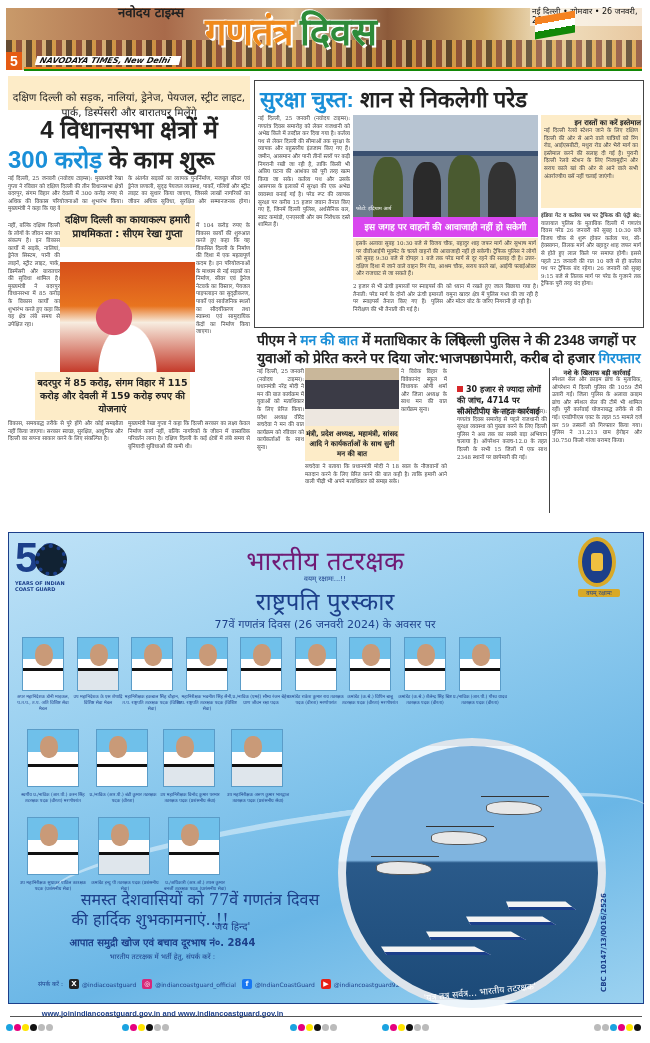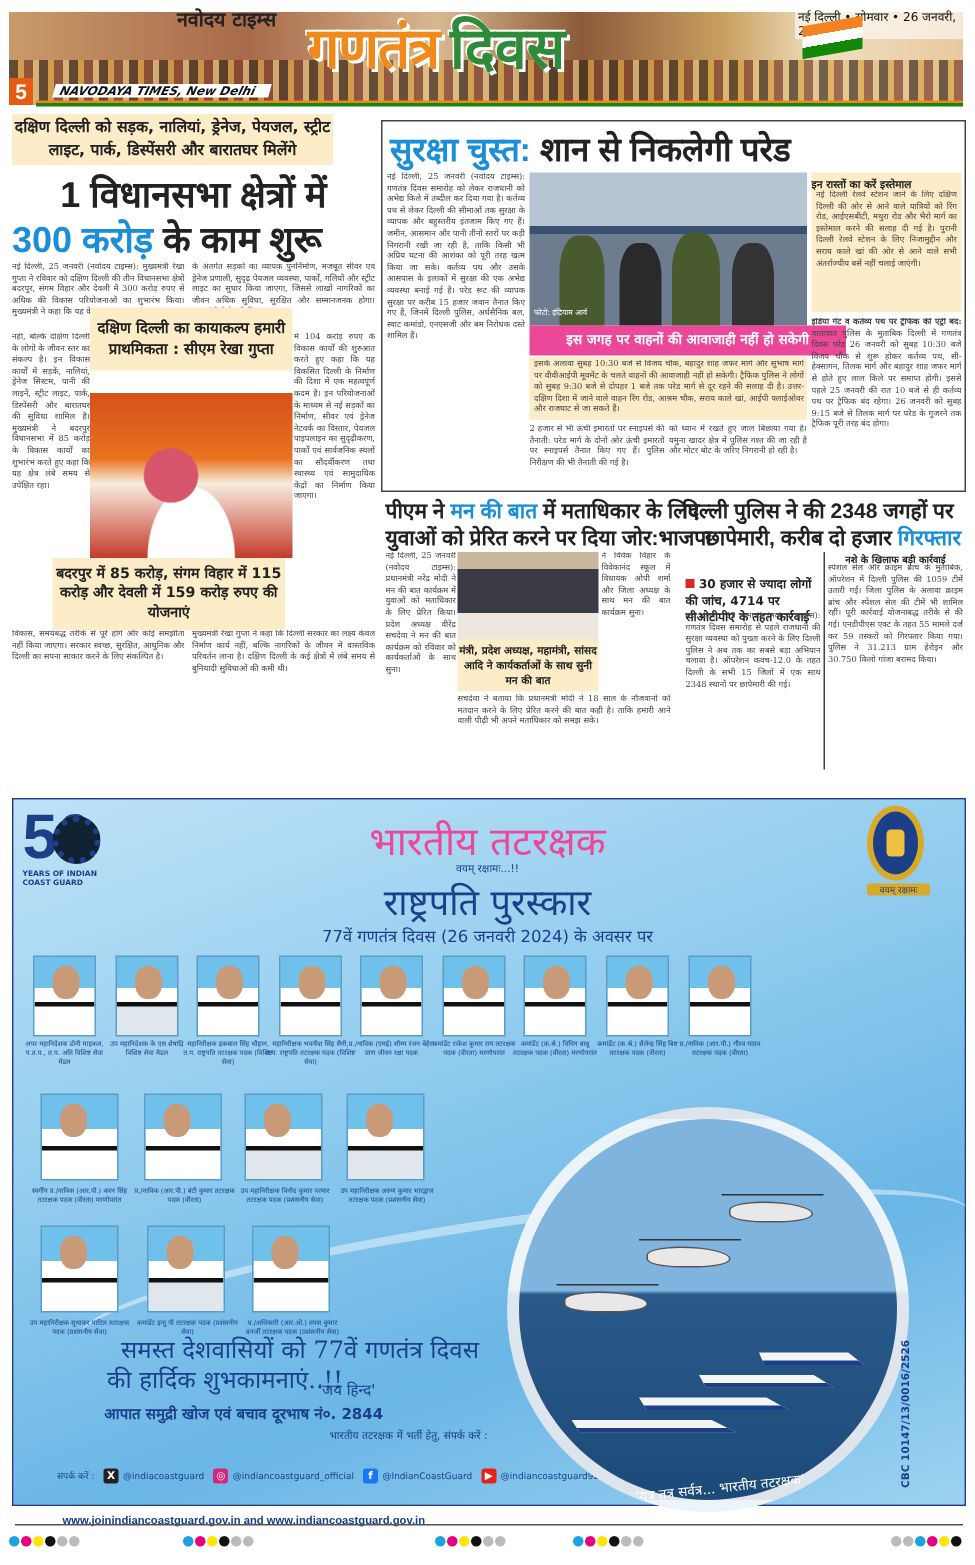--- a/index.html
+++ b/index.html
@@ -10,21 +10,21 @@
 #masthead .crowd{position:absolute;left:0;bottom:0;width:100%;height:30px;background:repeating-linear-gradient(90deg,#3a2a1a 0 6px,#d9a040 6px 10px,#7a3a2a 10px 16px,#e0c080 16px 20px);opacity:.7}
 #mast-brand{left:118px;top:3px;font-size:13px;font-weight:bold;color:#222;font-family:"DejaVu Serif",serif}
 #mast-title-a{left:205px;top:4px;font-size:38px;font-weight:bold;color:#f08a1c;text-shadow:2px 2px 0 #fff,-1px -1px 0 #fff;font-family:"DejaVu Serif",serif;letter-spacing:-1px}
 #mast-title-b{left:300px;top:4px;font-size:38px;font-weight:bold;color:#2e8b3a;text-shadow:2px 2px 0 #fff,-1px -1px 0 #fff;font-family:"DejaVu Serif",serif}
 #mast-date{left:530px;top:4px;font-size:8px;color:#111;background:rgba(255,255,255,.6);padding:1px 2px}
 #mast-flag{left:535px;top:14px;width:40px;height:22px;background:linear-gradient(#f58220 33%,#fff 33% 66%,#138808 66%);transform:skewY(-10deg)}
 #page-num{left:6px;top:52px;width:16px;height:18px;background:#e55b13;color:#fff;font-weight:bold;font-size:14px;text-align:center;line-height:18px;font-family:"Liberation Sans",sans-serif}
 #mast-edition{left:36px;top:56px;font-size:8px;font-style:italic;font-weight:bold;color:#111;background:#fff;padding:0 10px 0 4px;transform:skewX(-15deg)}
 #tricolor{left:24px;top:67px;width:618px;height:4px;background:linear-gradient(#f58220 50%,#138808 50%)}
 
-#left-deck{left:8px;top:76px;width:214px;height:34px;background:#fdecc8;font-size:10.5px;line-height:15px;text-align:center;font-weight:bold;color:#222;padding-top:2px}
+#left-deck{left:8px;top:76px;width:242px;height:34px;background:#fdecc8;font-size:10.5px;line-height:15px;text-align:center;font-weight:normal;color:#222;padding-top:14px}
 #left-head1{left:8px;top:112px;width:242px;text-align:center;font-size:24px;font-weight:bold;color:#222;font-family:"Liberation Sans",sans-serif}
 #left-head2{left:8px;top:142px;width:242px;font-size:24px;font-weight:bold;font-family:"Liberation Sans",sans-serif}
 #left-head2 .blue{color:#1a8fd8}
 .body-text{font-size:5.5px;line-height:7.6px;color:#444;text-align:justify;overflow:hidden;font-family:"DejaVu Serif",serif}
 #left-col-a{left:8px;top:175px;width:115px;height:45px}
 #left-col-b{left:128px;top:175px;width:122px;height:45px}
 #left-col-c{left:8px;top:222px;width:52px;height:158px}
 #left-col-d{left:196px;top:222px;width:54px;height:150px}
 #left-col-e{left:8px;top:420px;width:115px;height:100px}
 #left-col-f{left:128px;top:420px;width:122px;height:100px}
@@ -32,23 +32,23 @@
 #cm-photo{left:60px;top:262px;width:135px;height:110px;background:radial-gradient(circle at 40% 50%,#d6556a 0 18%,transparent 19%),radial-gradient(ellipse at 50% 100%,#fff 0 30%,transparent 31%),linear-gradient(#d64f1a,#e8741f 40%,#f7ede0 55%,#c43a2a 100%)}
 #left-pull{left:35px;top:372px;width:155px;height:48px;background:#fdecc8;text-align:center;font-size:9.5px;line-height:13px;font-weight:bold;color:#222;padding-top:4px}
 
 #right-box{left:254px;top:80px;width:390px;height:248px;border:1px solid #444}
 #right-head{left:260px;top:83px;font-size:22px;font-weight:bold;color:#222;font-family:"Liberation Sans",sans-serif}
 #right-head .blue{color:#1a8fd8}
 #right-col-a{left:258px;top:115px;width:92px;height:208px}
 #parade-photo{left:353px;top:115px;width:185px;height:102px;background:linear-gradient(180deg,#b7c4d2 0 35%,#3a5070 35% 40%,#6d7c8e 40% 100%)}
 #parade-photo .soldier{position:absolute;bottom:0;background:#4a5a30;border-radius:40% 40% 0 0}
 #photo-credit{left:356px;top:205px;font-size:5px;color:#fff}
-#parade-caption{left:353px;top:217px;width:211px;height:20px;background:#ec4899;color:#fff;font-size:9px;text-align:center;line-height:20px;font-weight:bold}
+#parade-caption{left:353px;top:217px;width:185px;height:20px;background:#d946ef;color:#fff;font-size:9px;text-align:center;line-height:20px;font-weight:bold}
 #sidebar-box{left:541px;top:115px;width:100px;height:93px;background:#fdecc8}
-#sidebar-title{left:541px;top:118px;width:100px;text-align:left;font-size:7px;font-weight:bold}
+#sidebar-title{left:541px;top:118px;width:100px;text-align:right;font-size:7px;font-weight:bold}
 #sidebar-text{left:544px;top:127px;width:94px;height:78px}
 #traffic-box{left:353px;top:238px;width:185px;height:42px;background:#fdecc8}
 #traffic-text{left:356px;top:240px;width:180px;height:38px}
 #right-col-b{left:353px;top:283px;width:90px;height:42px}
 #right-col-c{left:446px;top:283px;width:92px;height:42px}
 #right-col-d{left:541px;top:212px;width:100px;height:112px}
 
 #bjp-head1{left:257px;top:330px;font-size:14px;font-weight:bold;color:#222;font-family:"Liberation Sans",sans-serif}
 #bjp-head1 .blue{color:#1a8fd8}
 #bjp-head2{left:257px;top:348px;font-size:14px;font-weight:bold;color:#222;font-family:"Liberation Sans",sans-serif}
@@ -70,34 +70,34 @@
 #ad{left:8px;top:532px;width:636px;height:472px;border:1.5px solid #1c3f8a;background:linear-gradient(160deg,#bfe2f7 0%,#8fcbee 40%,#6ab6e6 70%,#9cd2f0 100%);overflow:hidden}
 #ad-swoosh{left:50px;top:810px;width:600px;height:80px;border-radius:50%;border-top:6px solid rgba(255,255,255,.45);transform:rotate(-8deg)}
 #ad-logo50{left:15px;top:536px;width:60px;height:72px}
 #ad-logo50 .num{font-size:42px;font-weight:bold;color:#1c3f8a;font-family:"Liberation Sans",sans-serif;line-height:44px}
 #ad-logo50 .wheel{position:absolute;left:20px;top:8px;width:32px;height:32px;border-radius:50%;border:4px dotted #1c3f8a;background:#123}
 #ad-logo50 .txt{font-size:5px;font-weight:bold;color:#1c3f8a;line-height:6px}
 #ad-emblem{left:578px;top:537px;width:42px;height:68px}
 #ad-emblem .ring{width:38px;height:50px;border-radius:50%;border:4px solid #d9a928;background:#1c3f8a;position:relative}
 #ad-emblem .ring::after{content:"";position:absolute;left:9px;top:12px;width:12px;height:18px;background:#f0c040;border-radius:3px}
 #ad-emblem .scroll{font-size:6px;background:#d9a928;color:#1c3f8a;text-align:center;margin-top:2px;border-radius:2px}
-#ad-title{left:0;top:542px;width:650px;text-align:center;font-size:26px;color:#ec4899;font-family:"DejaVu Serif",serif}
+#ad-title{left:0;top:542px;width:650px;text-align:center;font-size:26px;color:#701a75;font-family:"DejaVu Serif",serif}
 #ad-motto{left:0;top:574px;width:650px;text-align:center;font-size:7px;color:#1c3f8a}
 #ad-award{left:0;top:584px;width:650px;text-align:center;font-size:24px;color:#1c3f8a;font-family:"DejaVu Serif",serif}
 #ad-occasion{left:0;top:616px;width:650px;text-align:center;font-size:11px;color:#1c3f8a}
 .officer{position:absolute;width:42px;height:54px;background:linear-gradient(180deg,#6fc0ea 0 40%,#fff 40%);border:1px solid #5a9cc8;overflow:hidden}
 .officer .face{position:absolute;left:12px;top:6px;width:18px;height:22px;border-radius:45%;background:#c99a78}
 .officer .shoulder{position:absolute;left:0;bottom:0;width:100%;height:22px;background:#fff;border-top:3px solid #111}
 .officer.grey .shoulder{background:#dfe6ec}
 .officer-cap{position:absolute;width:60px;font-size:4.5px;line-height:6px;text-align:center;color:#1c3f8a}
 #ad-greeting1{left:0;top:888px;width:400px;text-align:center;font-size:16px;color:#1c3f8a;font-family:"DejaVu Serif",serif}
 #ad-greeting2{left:0;top:908px;width:300px;text-align:center;font-size:16px;color:#1c3f8a;font-family:"DejaVu Serif",serif}
 #ad-jaihind{left:212px;top:919px;font-size:10px;color:#1c3f8a}
 #ad-sar{left:0;top:935px;width:325px;text-align:center;font-size:10px;font-weight:bold;color:#1c3f8a}
-#ad-recruit{left:0;top:952px;width:325px;text-align:right;font-size:7px;color:#1c3f8a}
+#ad-recruit{left:0;top:952px;width:325px;text-align:center;font-size:7px;color:#1c3f8a}
 #ad-web{left:0;top:1009px;width:325px;text-align:center;font-size:7.5px;font-weight:bold;color:#1c3f8a;font-family:"Liberation Sans",sans-serif}
 #ad-contact{left:38px;top:978px;height:12px;display:flex;align-items:center;gap:6px;font-size:6px;color:#1c3f8a}
 .soc{display:flex;align-items:center;gap:3px}
 .soc .ic{width:10px;height:10px;border-radius:2px;color:#fff;font-size:7px;text-align:center;line-height:10px;font-weight:bold}
 #ad-circle{left:338px;top:738px;width:268px;height:270px;border-radius:50%;border:8px solid rgba(255,255,255,.85);background:linear-gradient(180deg,#7fb4df 0 45%,#2a5a8a 46%,#1c4a78 100%);overflow:hidden}
 .heli{position:absolute;width:56px;height:14px;background:#e8e8e8;border-radius:40% 60% 40% 40%;border:1px solid #555}
 .heli::before{content:"";position:absolute;left:-6px;top:-6px;width:68px;height:1px;background:#333}
 .ship{position:absolute;height:14px;background:#f4f4f4;border-bottom:3px solid #1c3f8a;clip-path:polygon(0 40%,85% 40%,100% 100%,5% 100%)}
 #ad-circle-motto{left:380px;top:985px;width:200px;text-align:center;font-size:9px;color:#fff;font-family:"DejaVu Serif",serif;transform:rotate(-6deg)}
 #ad-cbc{left:600px;top:820px;font-size:7px;color:#1c3f8a;font-weight:bold;transform:rotate(-90deg);transform-origin:left top;white-space:nowrap;top:992px}
@@ -114,21 +114,21 @@
 <div id="mast-brand" class="abs">नवोदय टाइम्स</div>
 <div id="mast-title-a" class="abs">गणतंत्र</div>
 <div id="mast-title-b" class="abs">दिवस</div>
 <div id="mast-date" class="abs">नई दिल्ली • सोमवार • 26 जनवरी, 2026</div>
 <div id="mast-flag" class="abs"></div>
 <div id="page-num" class="abs">5</div>
 <div id="mast-edition" class="abs">NAVODAYA TIMES, New Delhi</div>
 <div id="tricolor" class="abs"></div>
 
 <div id="left-deck" class="abs">दक्षिण दिल्ली को सड़क, नालियां, ड्रेनेज, पेयजल, स्ट्रीट लाइट, पार्क, डिस्पेंसरी और बारातघर मिलेंगे</div>
-<div id="left-head1" class="abs">1 विधानसभा क्षेत्रों में</div>
+<div id="left-head1" class="abs">4 विधानसभा क्षेत्रों में</div>
 <div id="left-head2" class="abs"><span class="blue">300 करोड़</span><span> के काम शुरू</span></div>
 <div id="left-col-a" class="abs body-text">नई दिल्ली, 25 जनवरी (नवोदय टाइम्स): मुख्यमंत्री रेखा गुप्ता ने रविवार को दक्षिण दिल्ली की तीन विधानसभा क्षेत्रों बदरपुर, संगम विहार और देवली में 300 करोड़ रुपए से अधिक की विकास परियोजनाओं का शुभारंभ किया। मुख्यमंत्री ने कहा कि यह केवल बजट का आंकड़ा</div>
 <div id="left-col-b" class="abs body-text">के अंतर्गत सड़कों का व्यापक पुनर्निर्माण, मजबूत सीवर एवं ड्रेनेज प्रणाली, सुदृढ़ पेयजल व्यवस्था, पार्कों, गलियों और स्ट्रीट लाइट का सुधार किया जाएगा, जिससे लाखों नागरिकों का जीवन अधिक सुविधा, सुरक्षित और सम्मानजनक होगा। मुख्यमंत्री ने देवली विधानसभा</div>
 <div id="left-col-c" class="abs body-text">नहीं, बल्कि दक्षिण दिल्ली के लोगों के जीवन स्तर का संकल्प है। इन विकास कार्यों में सड़कें, नालियां, ड्रेनेज सिस्टम, पानी की लाइनें, स्ट्रीट लाइट, पार्क, डिस्पेंसरी और बारातघर की सुविधा शामिल है। मुख्यमंत्री ने बदरपुर विधानसभा में 85 करोड़ के विकास कार्यों का शुभारंभ करते हुए कहा कि यह क्षेत्र लंबे समय से उपेक्षित रहा।</div>
 <div id="left-col-d" class="abs body-text">में 104 करोड़ रुपए के विकास कार्यों की शुरुआत करते हुए कहा कि यह विकसित दिल्ली के निर्माण की दिशा में एक महत्वपूर्ण कदम है। इन परियोजनाओं के माध्यम से नई सड़कों का निर्माण, सीवर एवं ड्रेनेज नेटवर्क का विस्तार, पेयजल पाइपलाइन का सुदृढ़ीकरण, पार्कों एवं सार्वजनिक स्थलों का सौंदर्यीकरण तथा स्वास्थ्य एवं सामुदायिक केंद्रों का निर्माण किया जाएगा।</div>
 <div id="cm-head" class="abs">दक्षिण दिल्ली का कायाकल्प हमारी प्राथमिकता : सीएम रेखा गुप्ता</div>
 <div id="cm-photo" class="abs"></div>
 <div id="left-pull" class="abs">बदरपुर में 85 करोड़, संगम विहार में 115 करोड़ और देवली में 159 करोड़ रुपए की योजनाएं</div>
 <div id="left-col-e" class="abs body-text">विकास, समयबद्ध तरीके से पूरे होंगे और कोई समझौता नहीं किया जाएगा। सरकार स्वच्छ, सुरक्षित, आधुनिक और दिल्ली का सपना साकार करने के लिए संकल्पित है।</div>
 <div id="left-col-f" class="abs body-text">मुख्यमंत्री रेखा गुप्ता ने कहा कि दिल्ली सरकार का लक्ष्य केवल निर्माण कार्य नहीं, बल्कि नागरिकों के जीवन में वास्तविक परिवर्तन लाना है। दक्षिण दिल्ली के कई क्षेत्रों में लंबे समय से बुनियादी सुविधाओं की कमी थी।</div>

